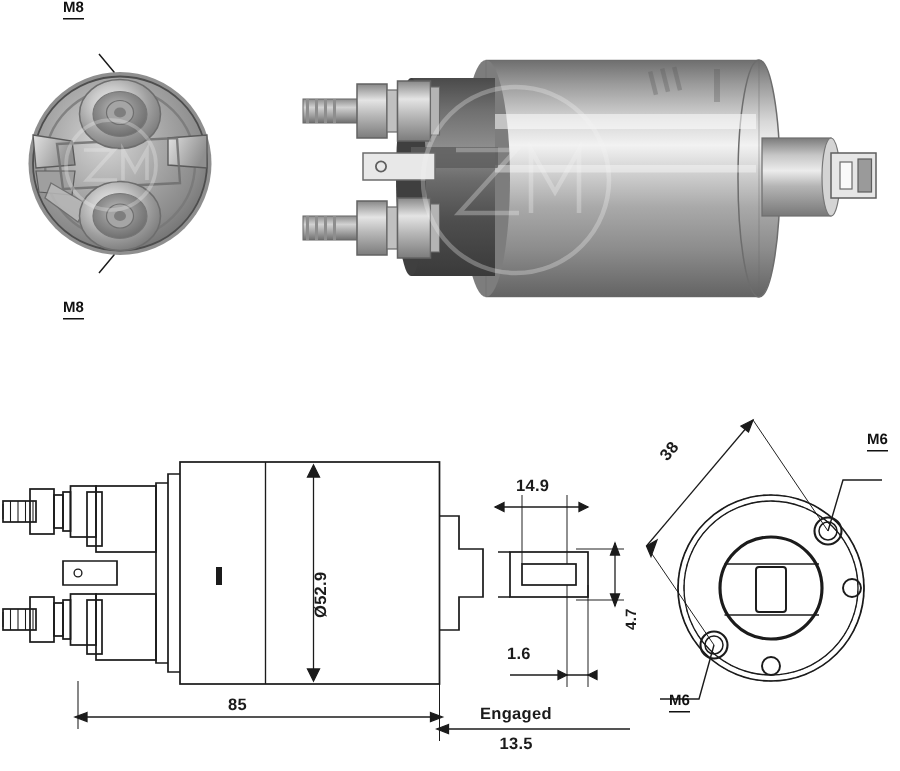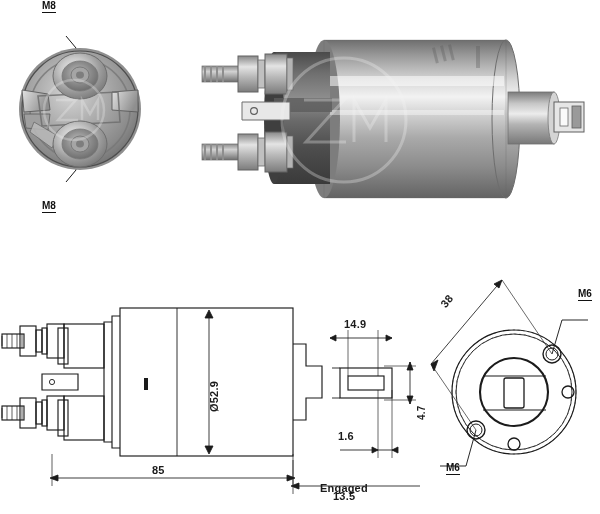--- a/index.html
+++ b/index.html
@@ -367,21 +367,21 @@
   </div>
 
   <div class="dimtext" style="left:344px; top:318px;">14.9</div>
 
   <div class="dimtext rot90 small" style="left:416px; top:420px;">4.7</div>
 
   <div class="dimtext" style="left:338px; top:430px;">1.6</div>
 
   <div class="dimtext" style="left:333px; top:470px;margin-top:20px;">13.5</div>
 
-  <div class="dimtext" style="left:320px; top:482px;">Engaged</div>
+  <div class="dimtext" style="left:320px; top:470px;">Engaged</div>
 
   <div class="abs" style="left:428px; top:268px; width:172px; height:246px;">
     <svg class="svgfull" viewBox="0 0 172 246" xmlns="http://www.w3.org/2000/svg">
       <g fill="none" stroke="#1b1b1b" stroke-width="1.15">
 
         <circle cx="86" cy="124" r="62"></circle>
         <circle cx="86" cy="124" r="58" stroke-width="0.9"></circle>
         <g stroke-width="0.55" opacity="0.9">
           <path d="M 24,124 A 62,62 0 0 1 148,124" stroke-dasharray="2.2 2.6"></path>
           <path d="M 24,124 A 62,62 0 0 0 148,124" stroke-dasharray="2.2 2.6"></path>

